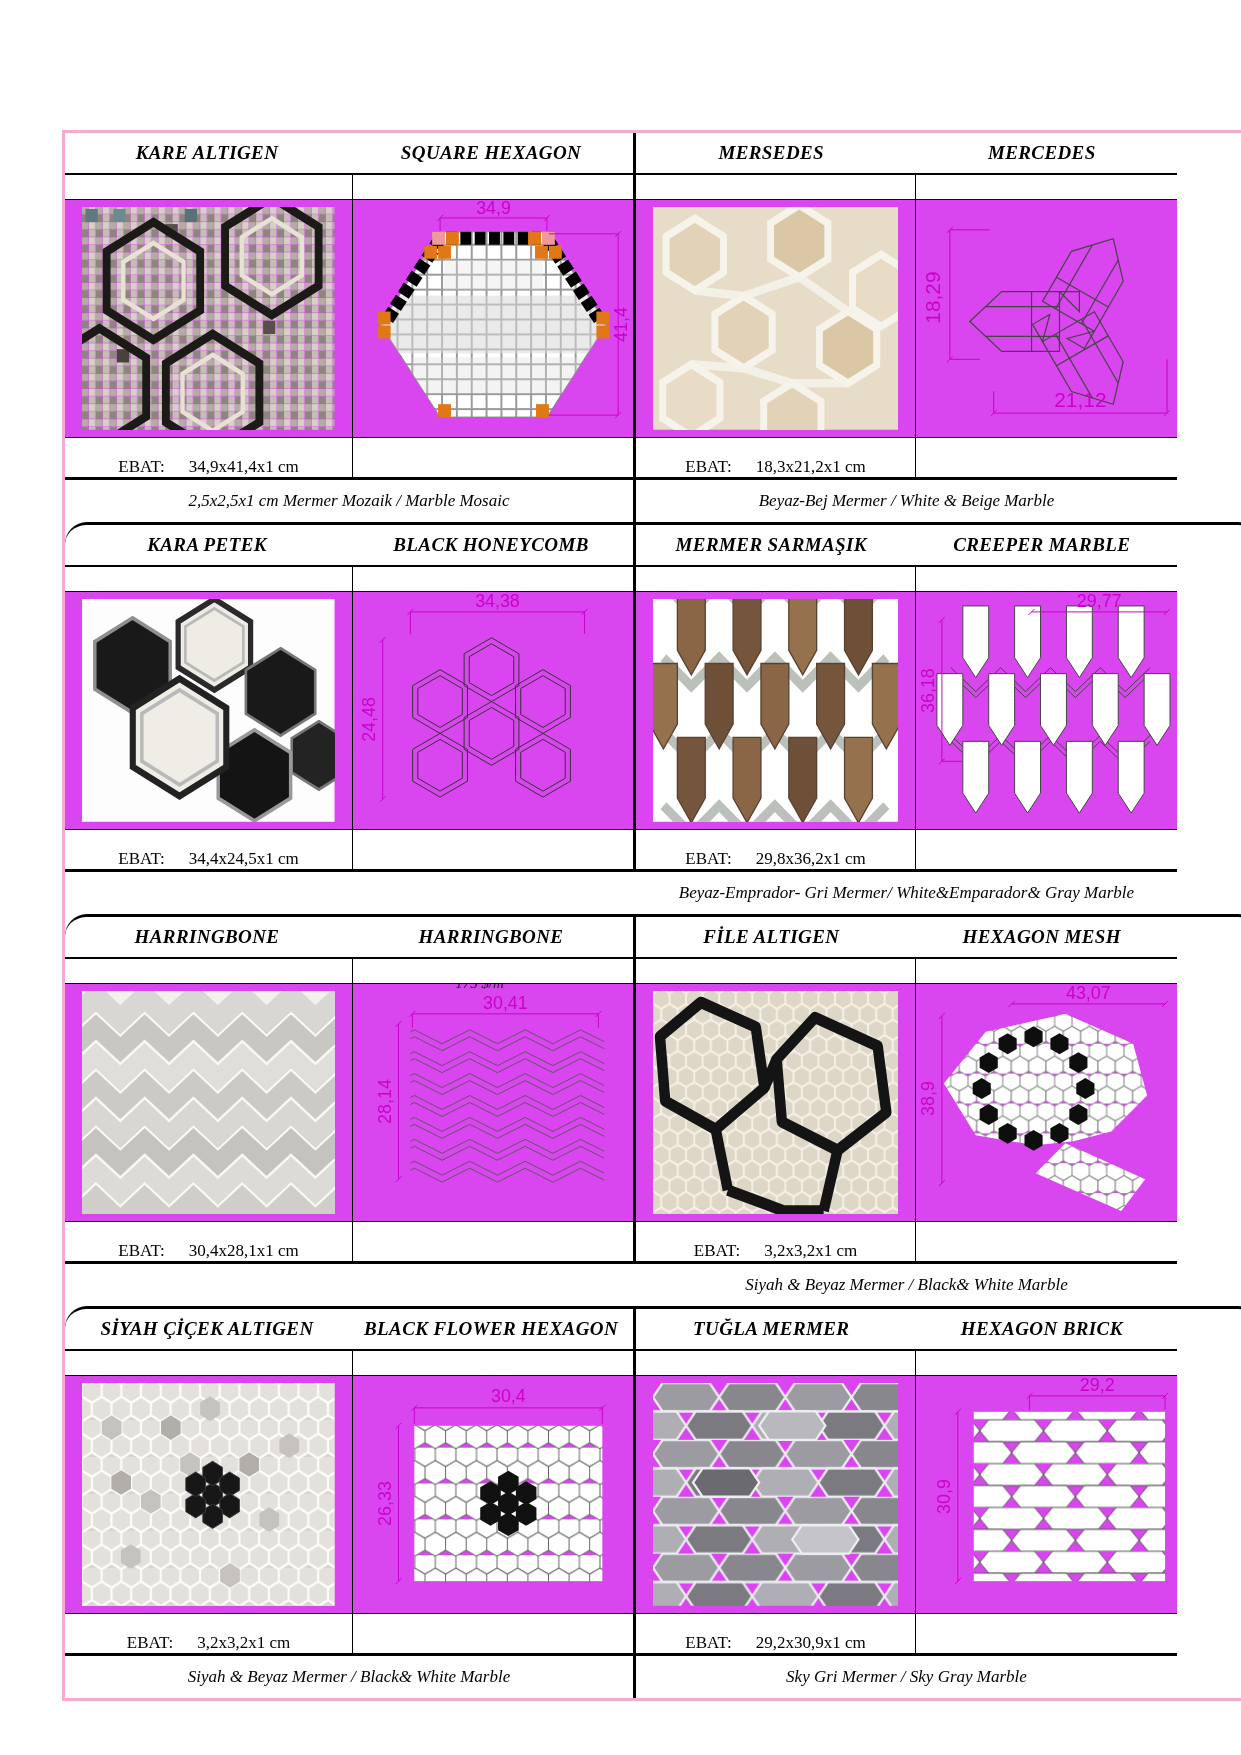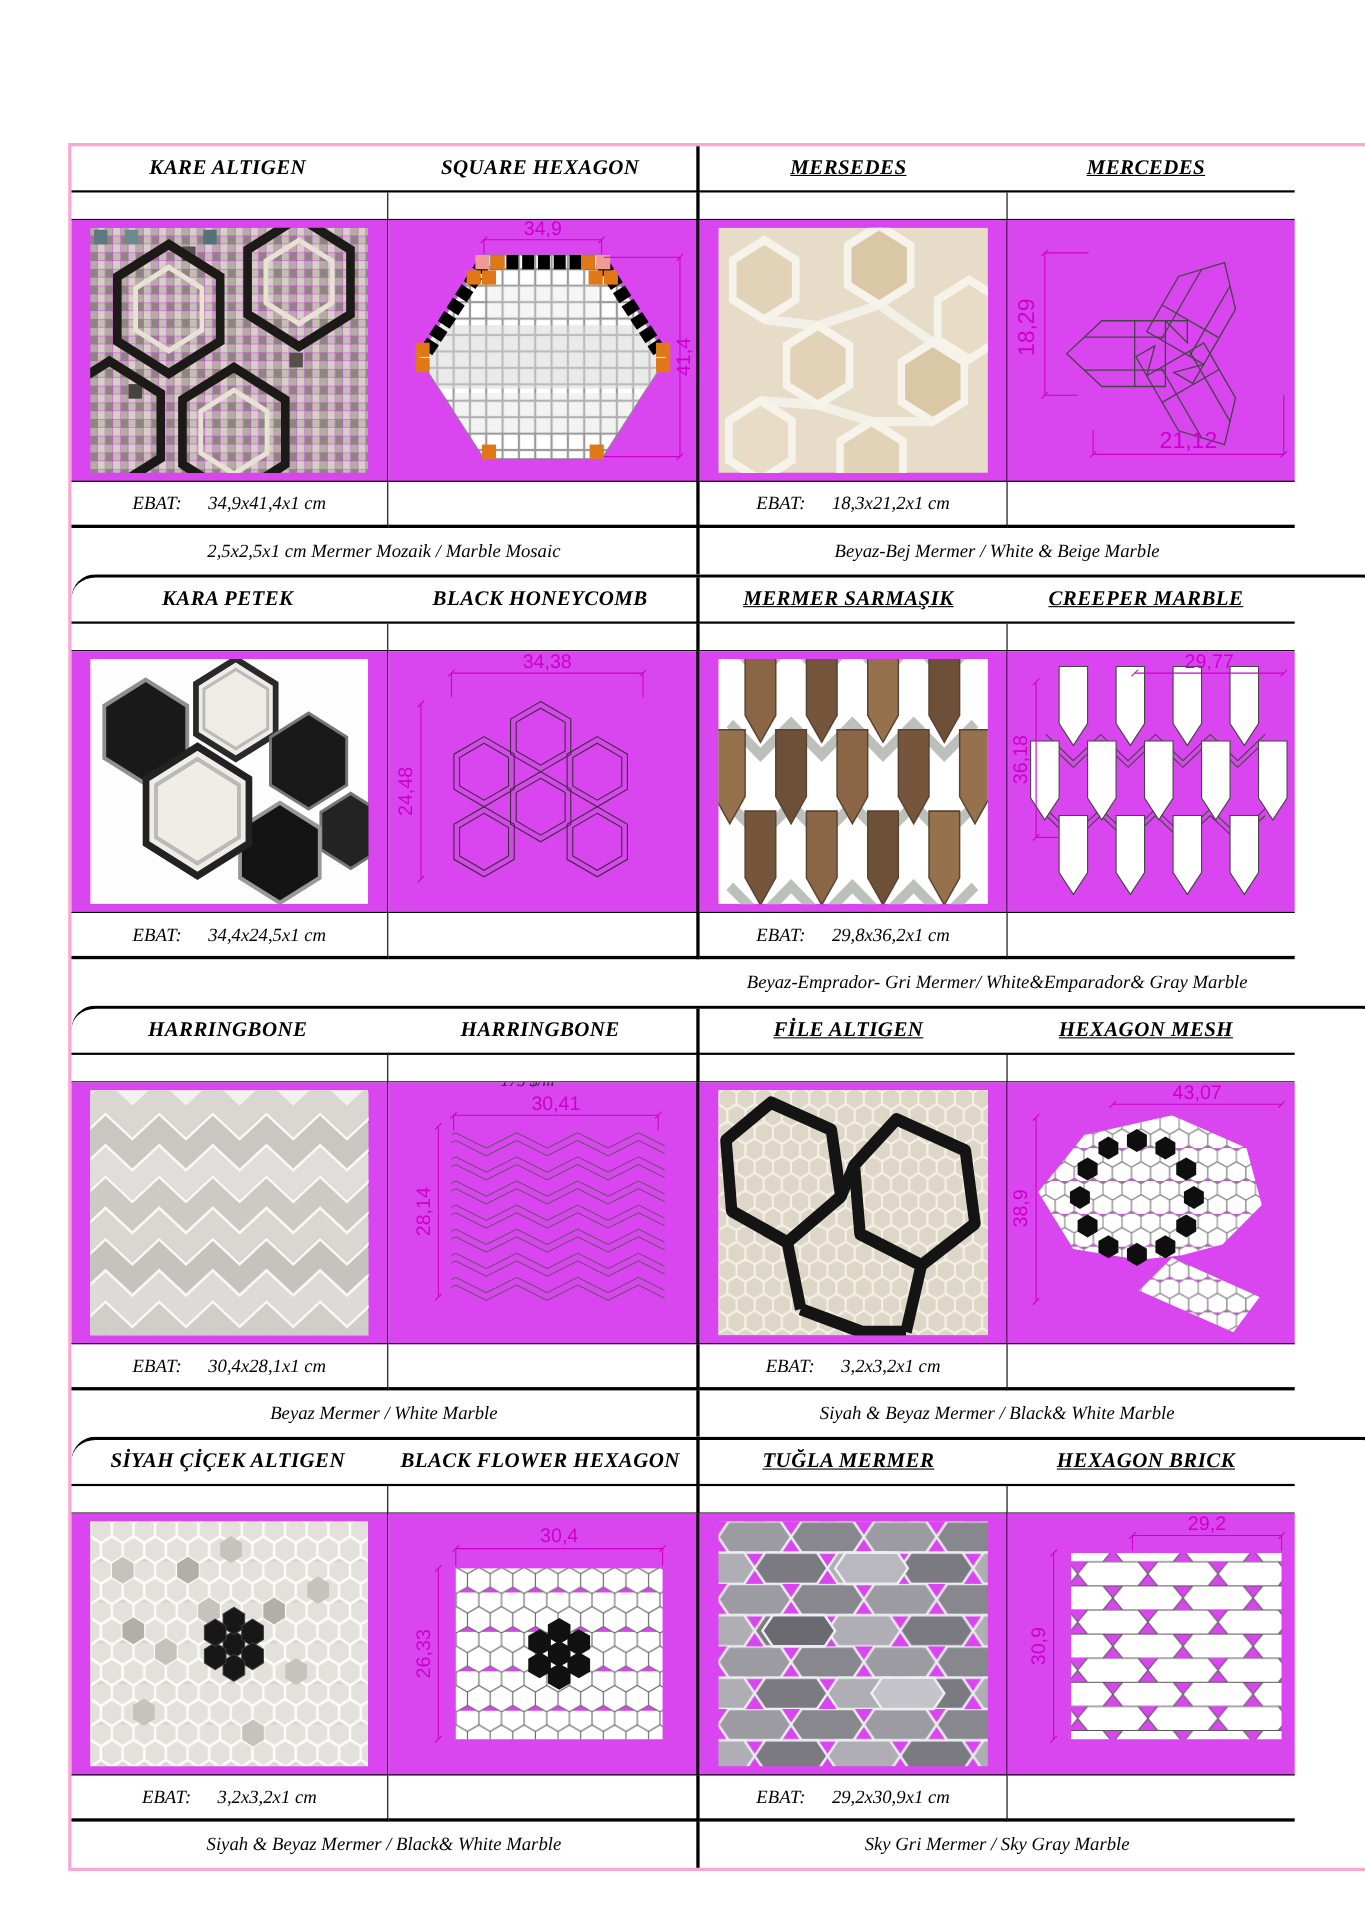--- a/index.html
+++ b/index.html
@@ -5,25 +5,25 @@
   * { margin:0; padding:0; box-sizing:border-box; }
   html,body { background:#ffffff; }
   body { width:1241px; height:1755px; position:relative; font-family:"Liberation Serif", serif; color:#000; }
   .sheet { position:absolute; left:62px; top:130px; width:1201px; border:3px solid #f9a8d4; background:#fff; }
   .block { display:grid; grid-template-columns:288px 283px 280px 261px; grid-template-rows:42px 25px 238px 42px 42px; }
   .block + .block { border-top:3.5px solid #000;border-radius:22px; }
   .bR { border-right:1.5px solid #000; }
   .bM { border-right:3px solid #000; }
   .hdrc { border-bottom:2px solid #000; display:grid; grid-template-columns:1fr 1fr; align-items:center; }
   .hdrc.hl { grid-column:1/3; }
-  .hdrc.hr { grid-column:3/5;text-decoration:underline; }
+  .hdrc.hr { grid-column:3/5; }
   .nm { text-align:center; font-style:italic; font-weight:bold; font-size:19px; letter-spacing:0.4px; white-space:nowrap; }
   .thinc { border-bottom:1.5px solid #000; }
   .imgc { border-bottom:1.5px solid #000; position:relative; overflow:hidden; display:flex; background:#d946ef; }
-  .ebc { border-bottom:3px solid #000; display:flex; align-items:center; justify-content:center; gap:24px; font-style:italic; font-size:17px; }
+  .ebc { border-bottom:3px solid #000; display:flex; align-items:flex-end; justify-content:center; gap:24px; font-size:17px; }
   .desc { display:flex; align-items:center; justify-content:center; font-style:italic; font-size:17px;font-family:Liberation Serif, serif; }
   .desc.dl { grid-column:1/3; }
   .desc.dr { grid-column:3/5; }
   .phsvg { width:88%; height:94%; margin:auto; display:block; }
   .drsvg { width:100%; height:100%; display:block; }
   .dimt { fill:#cc00cc; font-family:"Liberation Sans", sans-serif; font-size:18px; }
   .dimt.big { font-size:21px; }
   .pnote { position:absolute; top:-9px; left:46%; transform:translateX(-50%); font-style:italic; font-size:15px; color:#222; white-space:nowrap; }
 </style>
 </head>
@@ -496,21 +496,20 @@
       <span>EBAT:</span>
       <span>30,4x28,1x1 cm</span>
     </div>
     <div class="ebc bM"></div>
     <div class="ebc bR">
       <span>EBAT:</span>
       <span>3,2x3,2x1 cm</span>
     </div>
     <div class="ebc"></div>
 
-    <div class="desc dl bM">Beyaz Mermer / White Marble</div>
     <div class="desc dr">Siyah &amp; Beyaz Mermer /  Black&amp; White Marble</div>
   </section>
 
   <section class="block">
     <div class="hdrc hl bM">
       <span class="nm">SİYAH ÇİÇEK ALTIGEN</span>
       <span class="nm">BLACK FLOWER HEXAGON</span>
     </div>
     <div class="hdrc hr">
       <span class="nm">TUĞLA MERMER</span>

